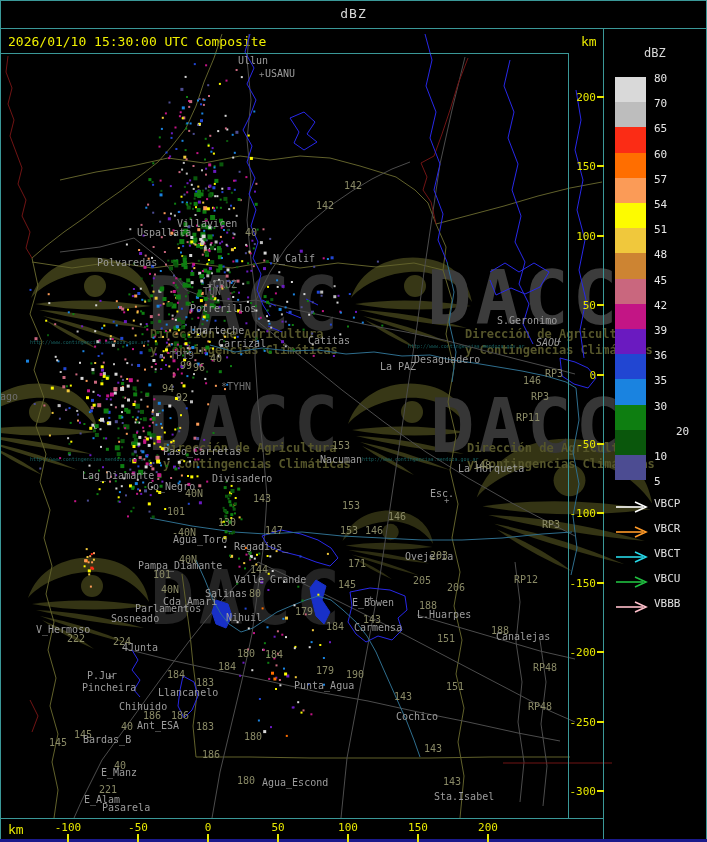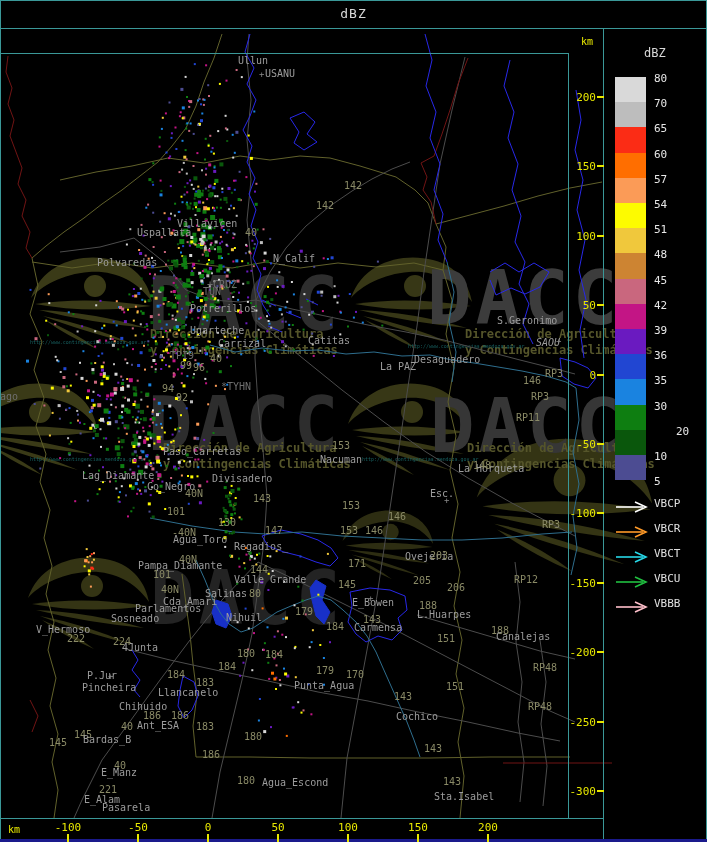--- a/index.html
+++ b/index.html
@@ -10,36 +10,37 @@
   #timestamp{position:absolute;left:8px;top:34px;color:#f0f000;font-size:13px;white-space:pre;}
   .frame{position:absolute;background:#3a9898;}
   .navy{position:absolute;background:#1a1a8c;}
   .maplabel{position:absolute;font-size:10px;white-space:pre;line-height:10px;}
   .lk-n{color:#9c9c9c;} .lk-d{color:#6f6f6f;} .lk-o{color:#8a8a66;}
   .marker{position:absolute;color:#8a8a8a;font-size:9px;line-height:9px;}
   .yaxis-label{position:absolute;width:44px;text-align:right;color:#e8e800;font-size:11px;line-height:11px;}
   .ytick{position:absolute;width:7px;height:2px;background:#e8e800;}
   .xaxis-label{position:absolute;transform:translateX(-50%);color:#e8e800;font-size:11px;line-height:11px;}
   .xtick{position:absolute;width:2px;height:8px;background:#e8e800;}
-  .kmlab{position:absolute;color:#e8e800;font-size:10px;line-height:11px;}
+  .kmlab{position:absolute;color:#e8e800;font-size:13px;line-height:11px;}
   .legend-row-label{position:absolute;color:#e8e8e8;font-size:11px;line-height:11px;}
   .legend-swatch{position:absolute;left:615px;width:31px;}
   #legend-title{position:absolute;left:644px;top:46px;color:#d8d8d8;font-size:12px;}
   .vec-label{position:absolute;left:654px;color:#e0e0e0;font-size:11px;line-height:11px;}
   .wm-brand{position:absolute;font-weight:bold;font-size:74px;letter-spacing:4px;line-height:80px;}
   .wm-cap{position:absolute;color:#55552a;font-weight:bold;font-size:12px;line-height:16px;white-space:pre;}
   .wm-url{position:absolute;color:#176060;font-size:8px;transform:scale(0.62);transform-origin:0 0;white-space:pre;}
   svg{position:absolute;left:0;top:0;pointer-events:none;}
 </style>
 </head>
 <body>
 
 <div id="page">
   <div id="title-bar">dBZ</div>
   <div class="frame" style="left:0;top:28px;width:707px;height:1px;"></div>
+  <div id="timestamp">2026/01/10 15:30:00 UTC Composite</div>
 
   <svg id="svg-eyes" width="707" height="842">
       <g transform="translate(25,250) scale(1)" fill="#41411a" opacity="0.9">
         <path d="M6,48 C18,12 58,2 88,10 C112,16 124,34 127,52 C112,30 88,20 64,22 C38,24 16,36 6,48 Z"></path>
         <path d="M10,54 Q64,46 126,56 Q64,64 10,54 Z"></path>
         <path d="M14,60 Q66,62 122,78 Q62,72 14,60 Z"></path>
         <path d="M18,66 Q62,74 108,94 Q54,80 18,66 Z"></path>
         <path d="M20,70 Q50,82 72,99 Q42,86 20,70 Z"></path>
         <circle cx="70" cy="36" r="11"></circle>
       </g>
@@ -1539,21 +1540,21 @@
       <div class="maplabel lk-o" style="left:437px;top:634px;">151</div>
       <div class="maplabel lk-o" style="left:237px;top:649px;">180</div>
       <div class="maplabel lk-o" style="left:265px;top:650px;">184</div>
       <div class="maplabel lk-o" style="left:218px;top:662px;">184</div>
       <div class="maplabel lk-o" style="left:167px;top:670px;">184</div>
       <div class="maplabel lk-n" style="left:87px;top:671px;">P.Jur</div>
       <div class="maplabel lk-n" style="left:82px;top:683px;">Pincheira</div>
       <div class="maplabel lk-o" style="left:196px;top:678px;">183</div>
       <div class="maplabel lk-n" style="left:158px;top:688px;">Llancanelo</div>
       <div class="maplabel lk-o" style="left:316px;top:666px;">179</div>
-      <div class="maplabel lk-o" style="left:346px;top:670px;">170</div>
+      <div class="maplabel lk-o" style="left:346px;top:670px;">190</div>
       <div class="maplabel lk-n" style="left:294px;top:681px;">Punta_Agua</div>
       <div class="maplabel lk-o" style="left:446px;top:682px;">151</div>
       <div class="maplabel lk-o" style="left:533px;top:663px;">RP48</div>
       <div class="maplabel lk-o" style="left:528px;top:702px;">RP48</div>
       <div class="maplabel lk-n" style="left:119px;top:702px;">Chihuido</div>
       <div class="maplabel lk-o" style="left:143px;top:711px;">186</div>
       <div class="maplabel lk-o" style="left:171px;top:711px;">186</div>
       <div class="maplabel lk-o" style="left:121px;top:722px;">40</div>
       <div class="maplabel lk-n" style="left:137px;top:721px;">Ant_ESA</div>
       <div class="maplabel lk-o" style="left:196px;top:722px;">183</div>

